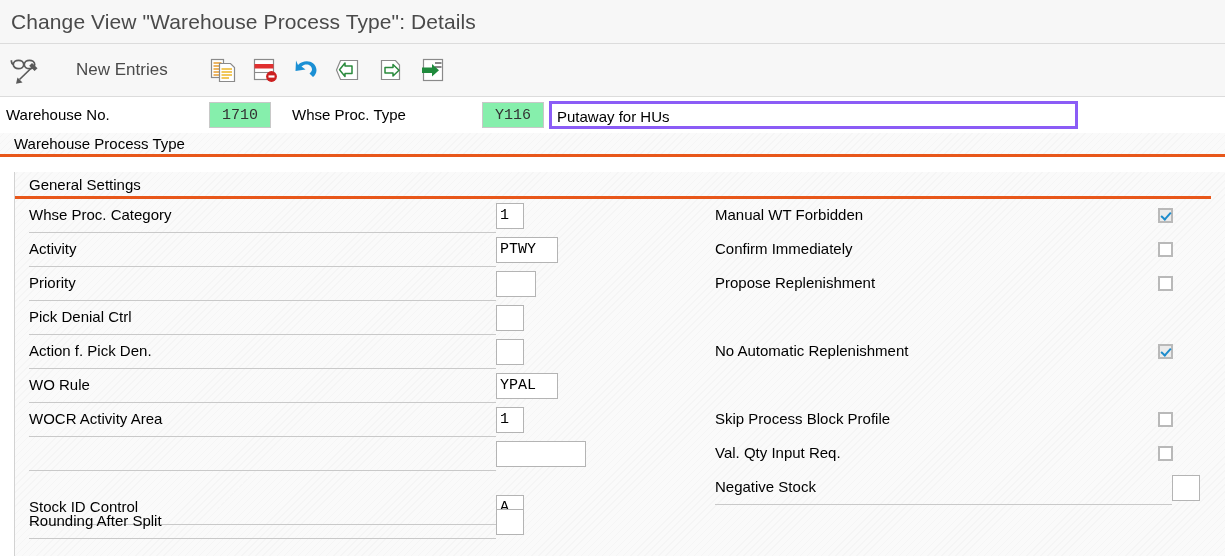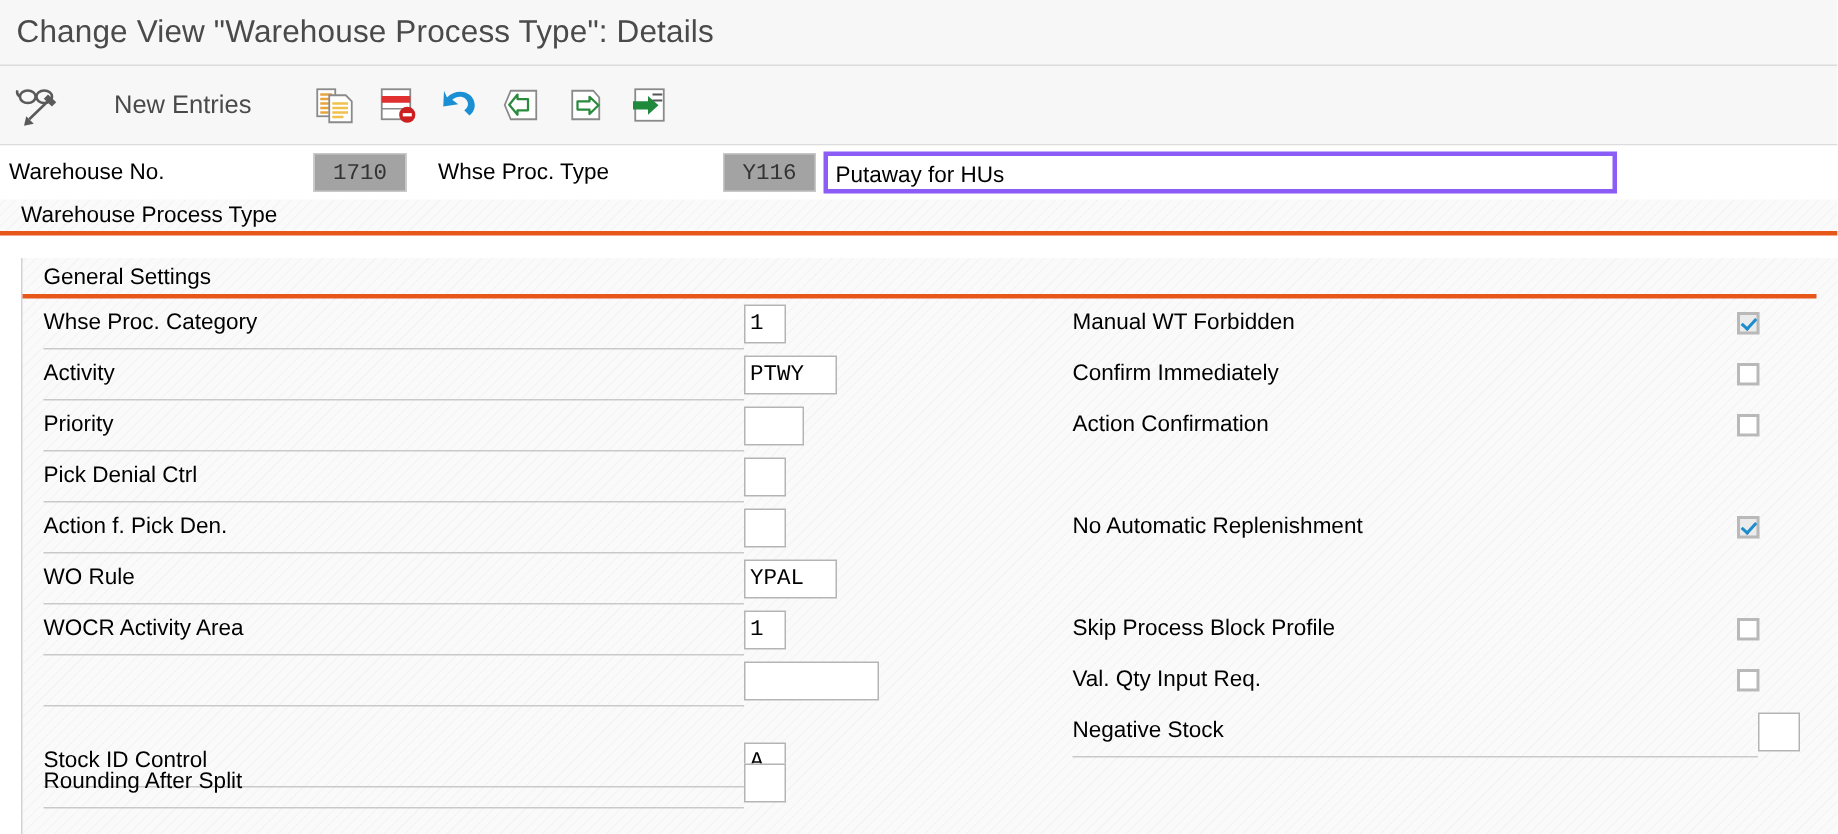--- a/index.html
+++ b/index.html
@@ -79,21 +79,21 @@
     background: #ffffff;
     box-sizing: border-box;
     position: relative;
   }
   #keyrow .klabel {
     font-size: 15px;
     color: #000;
     white-space: nowrap;
   }
   .kfield-ro {
-    background: #a3a3a3;
+    background: #86efac;
     border: 1px solid #c8c8c8;
     font-family: "Liberation Mono", monospace;
     font-size: 15px;
     color: #333;
     height: 26px;
     line-height: 26px;
     text-align: center;
     box-sizing: border-box;
   }
   .kfield-rw {
@@ -405,21 +405,21 @@
         <span class="flabel">Manual WT Forbidden</span>
         <div class="chk on" style="left:457px;"></div>
       </div>
 
       <div class="frow" style="top:34px;">
         <span class="flabel">Confirm Immediately</span>
         <div class="chk" style="left:457px;"></div>
       </div>
 
       <div class="frow" style="top:68px;">
-        <span class="flabel">Action Confirmation</span>
+        <span class="flabel">Propose Replenishment</span>
         <div class="chk" style="left:457px;"></div>
       </div>
 
       <div class="frow" style="top:136px;">
         <span class="flabel">No Automatic Replenishment</span>
         <div class="chk on" style="left:457px;"></div>
       </div>
 
       <div class="frow" style="top:204px;">
         <span class="flabel">Skip Process Block Profile</span>

